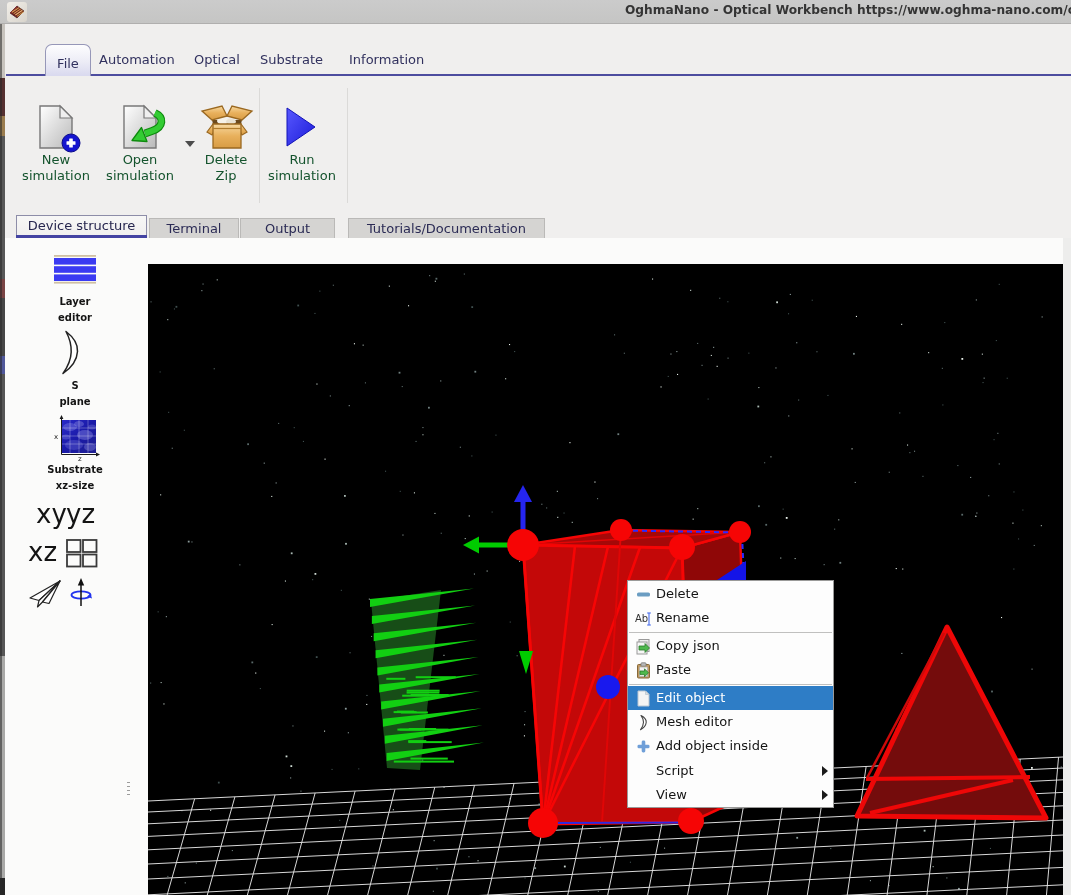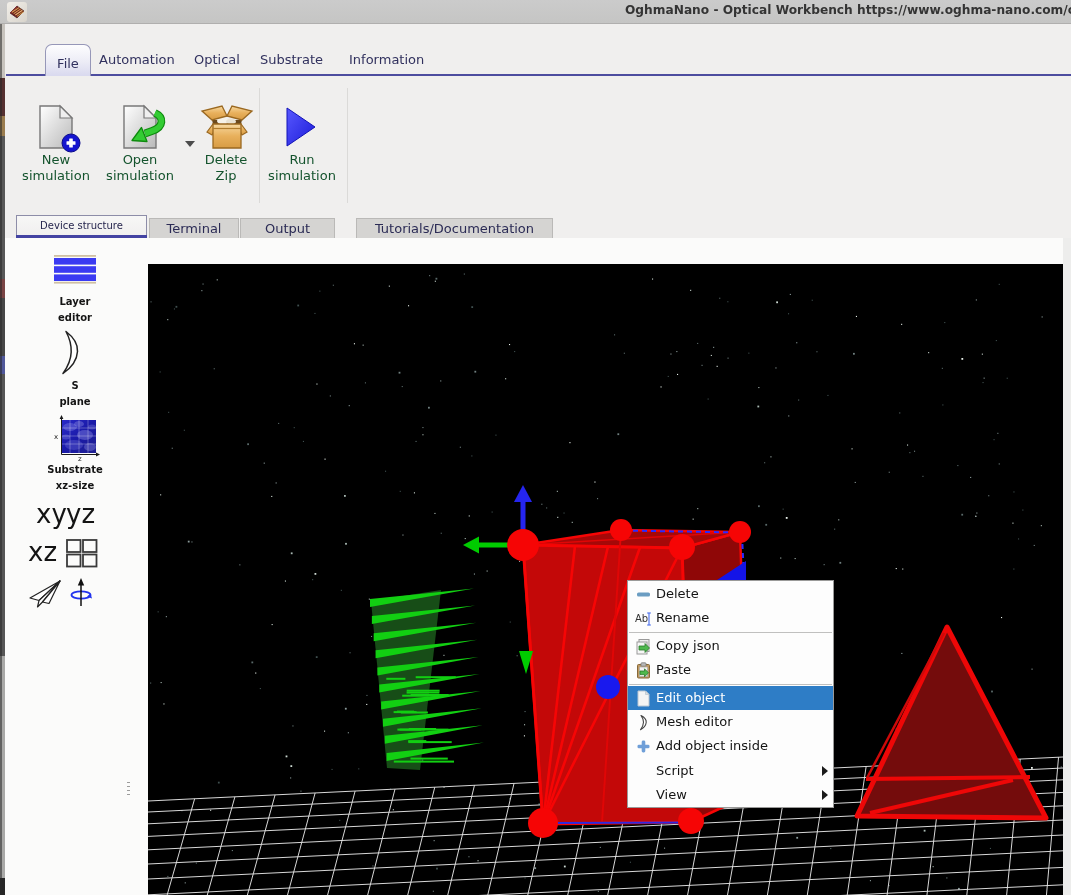--- a/index.html
+++ b/index.html
@@ -42,21 +42,21 @@
   .ribbon-btn { top:88px; height:116px; text-align:center; }
   .ribbon-btn .lbl { position:absolute; left:0; right:0; top:64px; font-size:13px; color:#14532d; line-height:15.5px; }
   .ribbon-sep { top:88px; width:1px; height:115px; background:#dbdad8; }
   .open-caret { left:184px; top:139px; }
 
   
   .subtab { top:218px; height:20px; background:#d5d4d2; border:1px solid #bab9b7; border-bottom:none;
     text-align:center; font-size:13px; color:#2b2b55; line-height:19px; }
   .subtab-selected { left:16px; top:215px; width:131px; height:23px;
     background:linear-gradient(#f7f7f6,#efeeee); border:1px solid #8d8da8; border-bottom:none;
-    text-align:center; font-size:10px; color:#26264e; line-height:20px; }
+    text-align:center; font-size:13px; color:#26264e; line-height:20px; }
   .subtab-selected .blue-bar { position:absolute; left:-1px; right:-1px; bottom:0px; height:3px; background:#4343a2; }
 
   
   .content-pane { left:5px; top:238px; width:1066px; height:657px; background:#fbfbfa; }
   .splitter-dots { left:127px; top:782px; width:3px; height:16px;
     background:repeating-linear-gradient(to bottom, #9c9c9c 0 1.5px, transparent 1.5px 4px); }
 
   
   .side-label { font-size:10px; color:#141414; text-align:center; line-height:16px;font-weight:bold; }
   .view-txt { font-size:26px; color:#141414; line-height:30px; }
@@ -183,21 +183,21 @@
 
 <div class="abs ribbon-sep" style="left:259px;"></div>
 <div class="abs ribbon-sep" style="left:347px;"></div>
 
 <div class="abs subtab-selected">
   <span>Device structure</span>
   <div class="blue-bar"></div>
 </div>
 <div class="abs subtab" style="left:149px; width:90px;">Terminal</div>
 <div class="abs subtab" style="left:240px; width:95px;">Output</div>
-<div class="abs subtab" style="left:356px; width:197px;">Tutorials/Documentation</div>
+<div class="abs subtab" style="left:348px; width:197px;">Tutorials/Documentation</div>
 
 <div class="abs content-pane"></div>
 <div class="abs" style="left:1063px; top:238px; width:8px; height:657px; background:#ededec;"></div>
 <div class="abs splitter-dots"></div>
 
 <div class="abs" style="left:50px; top:253px; width:50px; height:32px;">
   <svg width="50" height="32" viewBox="0 0 50 32">
     <rect x="4" y="2" width="42" height="1.8" fill="#cfc0a4"></rect>
     <rect x="4" y="5" width="42" height="6.6" fill="#3b3bf2"></rect>
     <rect x="4" y="13.2" width="42" height="6.6" fill="#3b3bf2"></rect>

